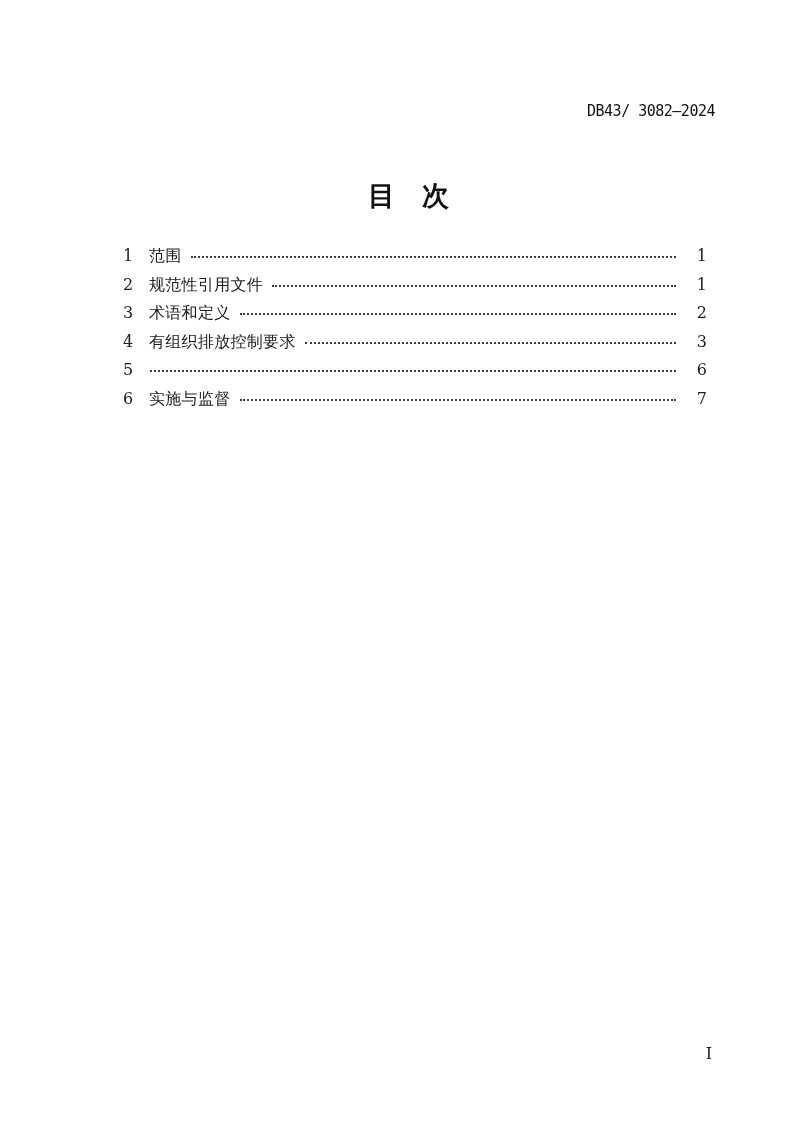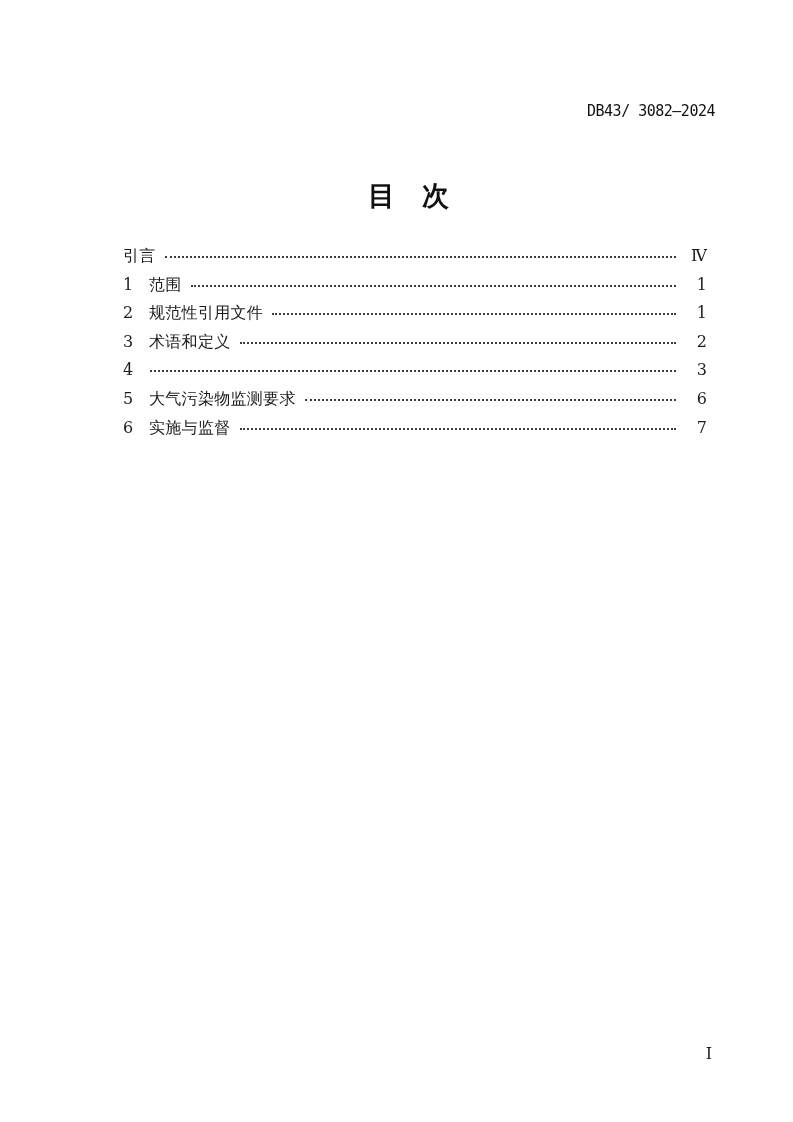--- a/index.html
+++ b/index.html
@@ -92,26 +92,20 @@
 </head>
 <body>
 
 <div class="doc-code">DB43/ 3082—2024</div>
 
 <div class="doc-title">目　次</div>
 
 <div class="toc-list">
 
 
-  <div class="toc-row">
-
-    <span class="toc-title">引言</span>
-    <span class="toc-leader"></span>
-    <span class="toc-page">Ⅳ</span>
-  </div>
 
   <div class="toc-row">
     <span class="toc-num">1</span>
     <span class="toc-title">范围</span>
     <span class="toc-leader"></span>
     <span class="toc-page">1</span>
   </div>
 
   <div class="toc-row">
     <span class="toc-num">2</span>
@@ -122,27 +116,27 @@
 
   <div class="toc-row">
     <span class="toc-num">3</span>
     <span class="toc-title">术语和定义</span>
     <span class="toc-leader"></span>
     <span class="toc-page">2</span>
   </div>
 
   <div class="toc-row">
     <span class="toc-num">4</span>
+    <span class="toc-title">有组织排放控制要求</span>
     <span class="toc-leader"></span>
     <span class="toc-page">3</span>
   </div>
 
   <div class="toc-row">
     <span class="toc-num">5</span>
-    <span class="toc-title">大气污染物监测要求</span>
     <span class="toc-leader"></span>
     <span class="toc-page">6</span>
   </div>
 
   <div class="toc-row">
     <span class="toc-num">6</span>
     <span class="toc-title">实施与监督</span>
     <span class="toc-leader"></span>
     <span class="toc-page">7</span>
   </div>

